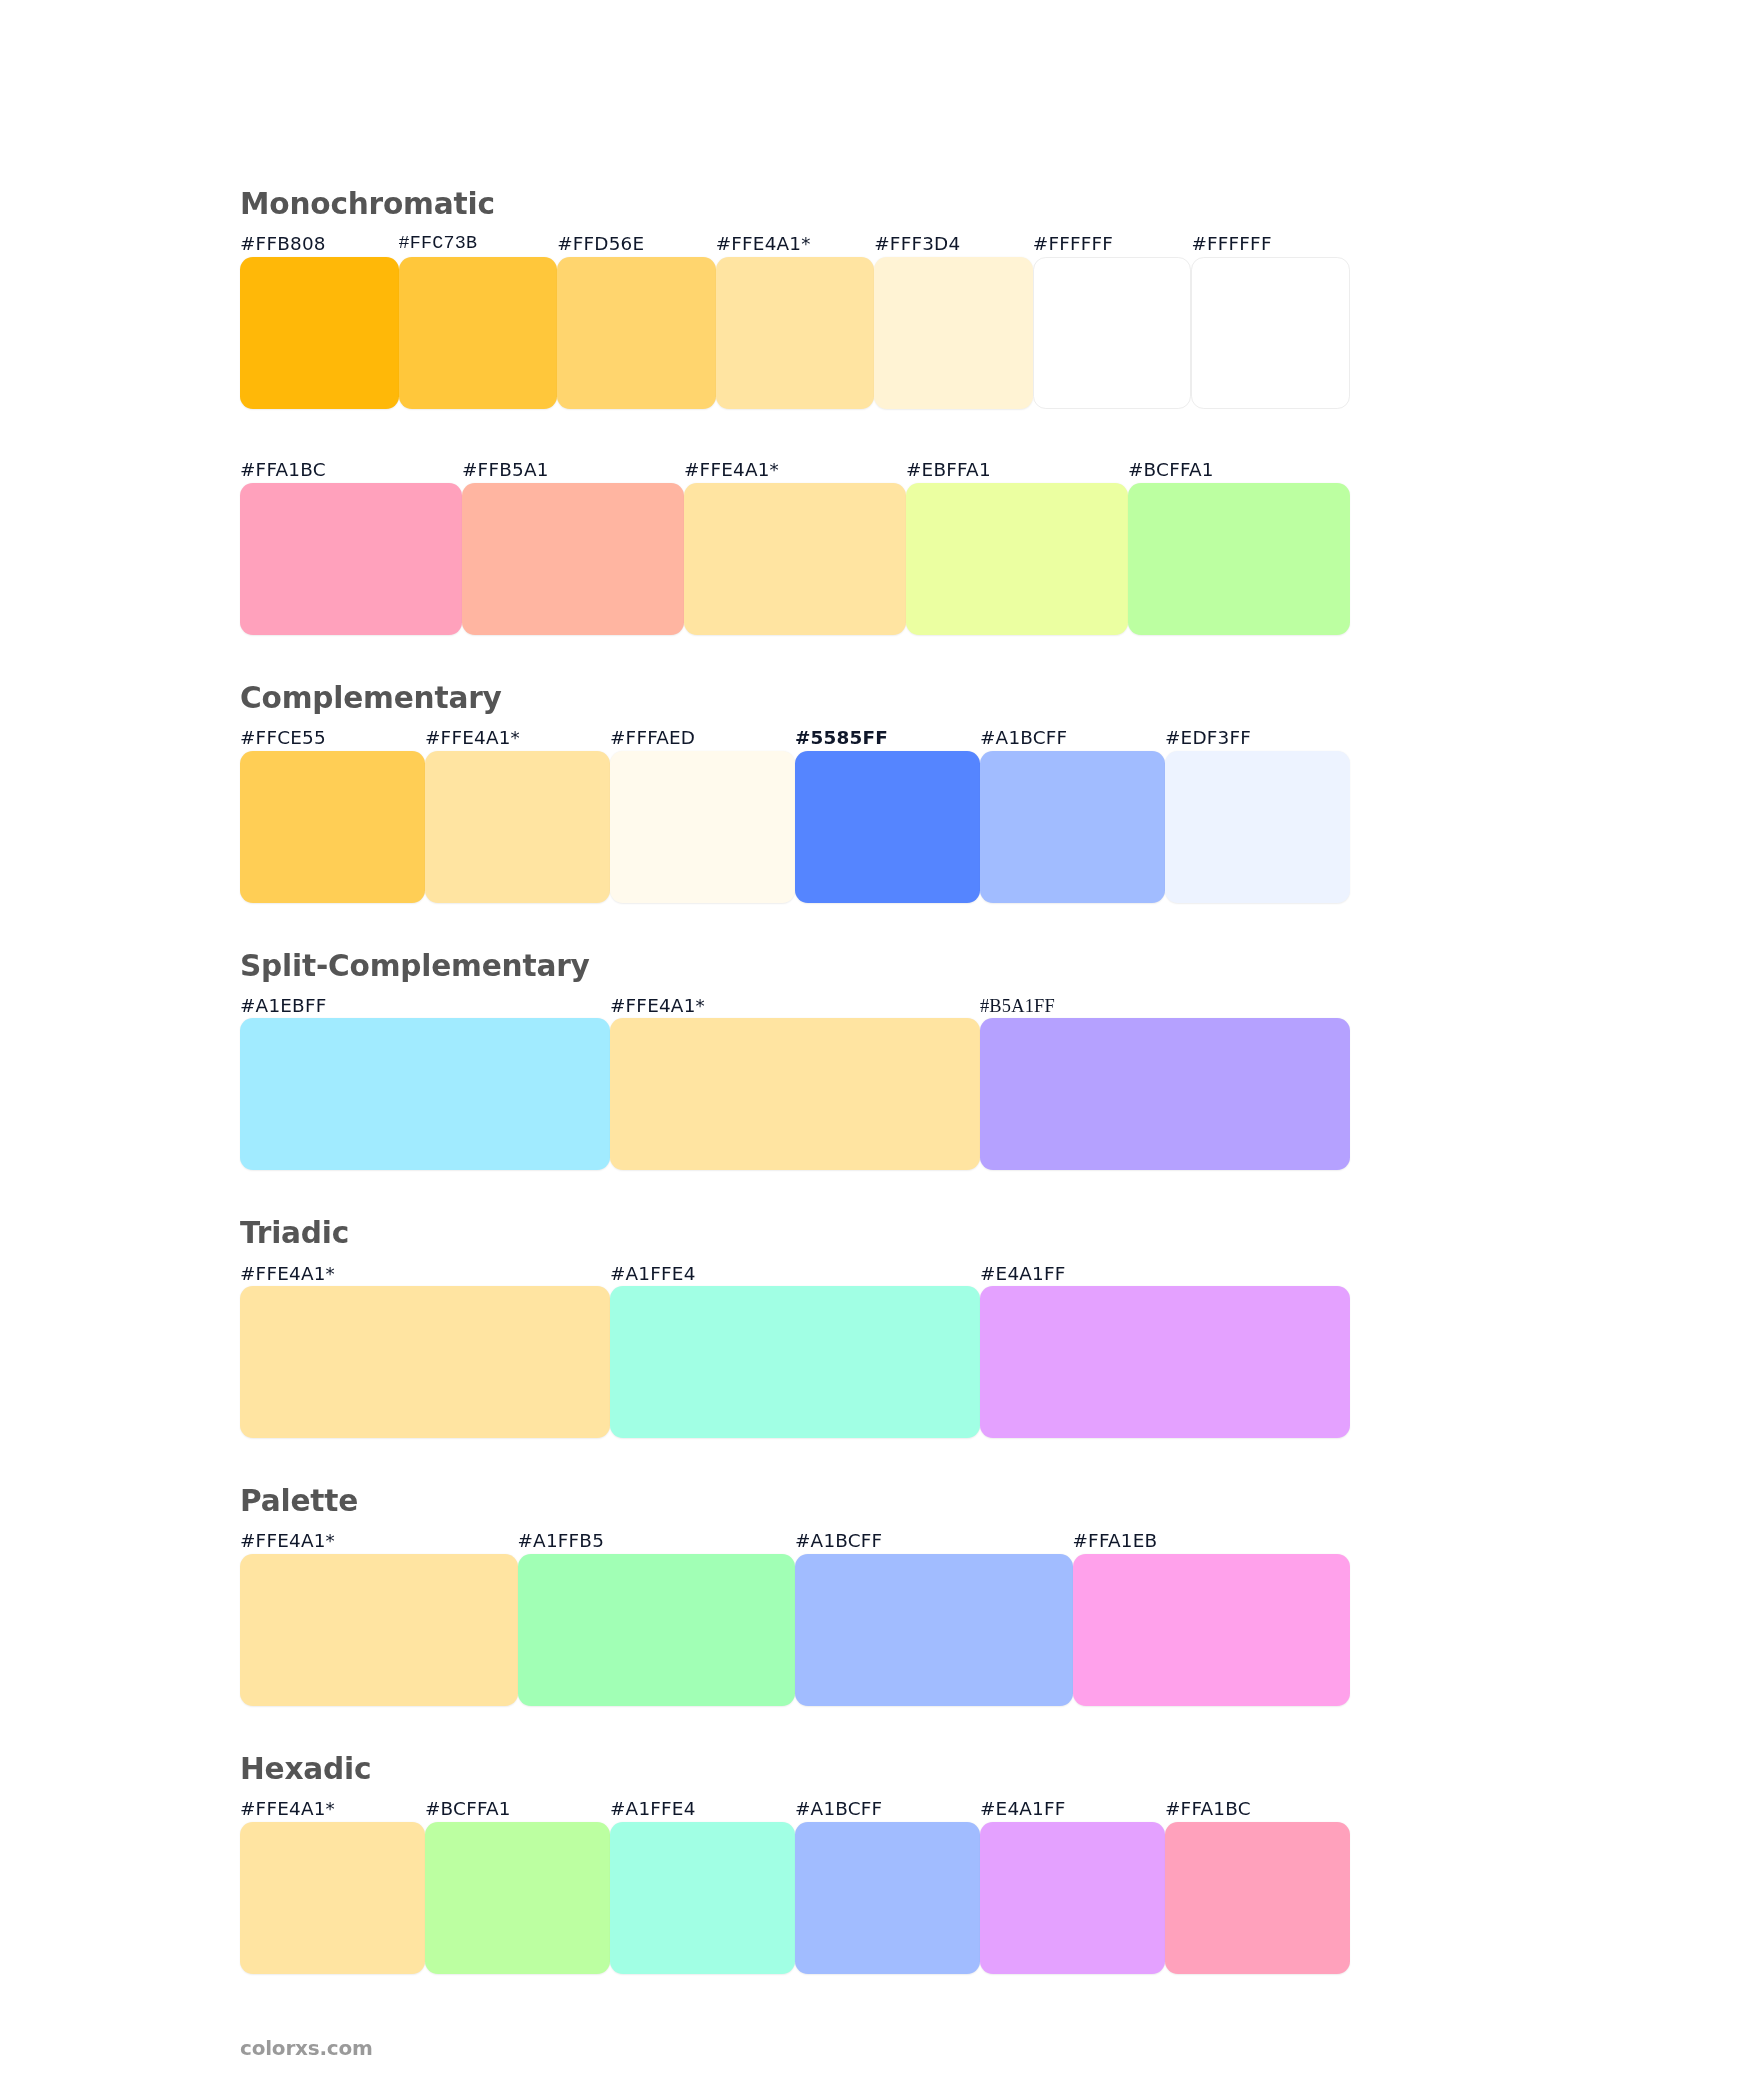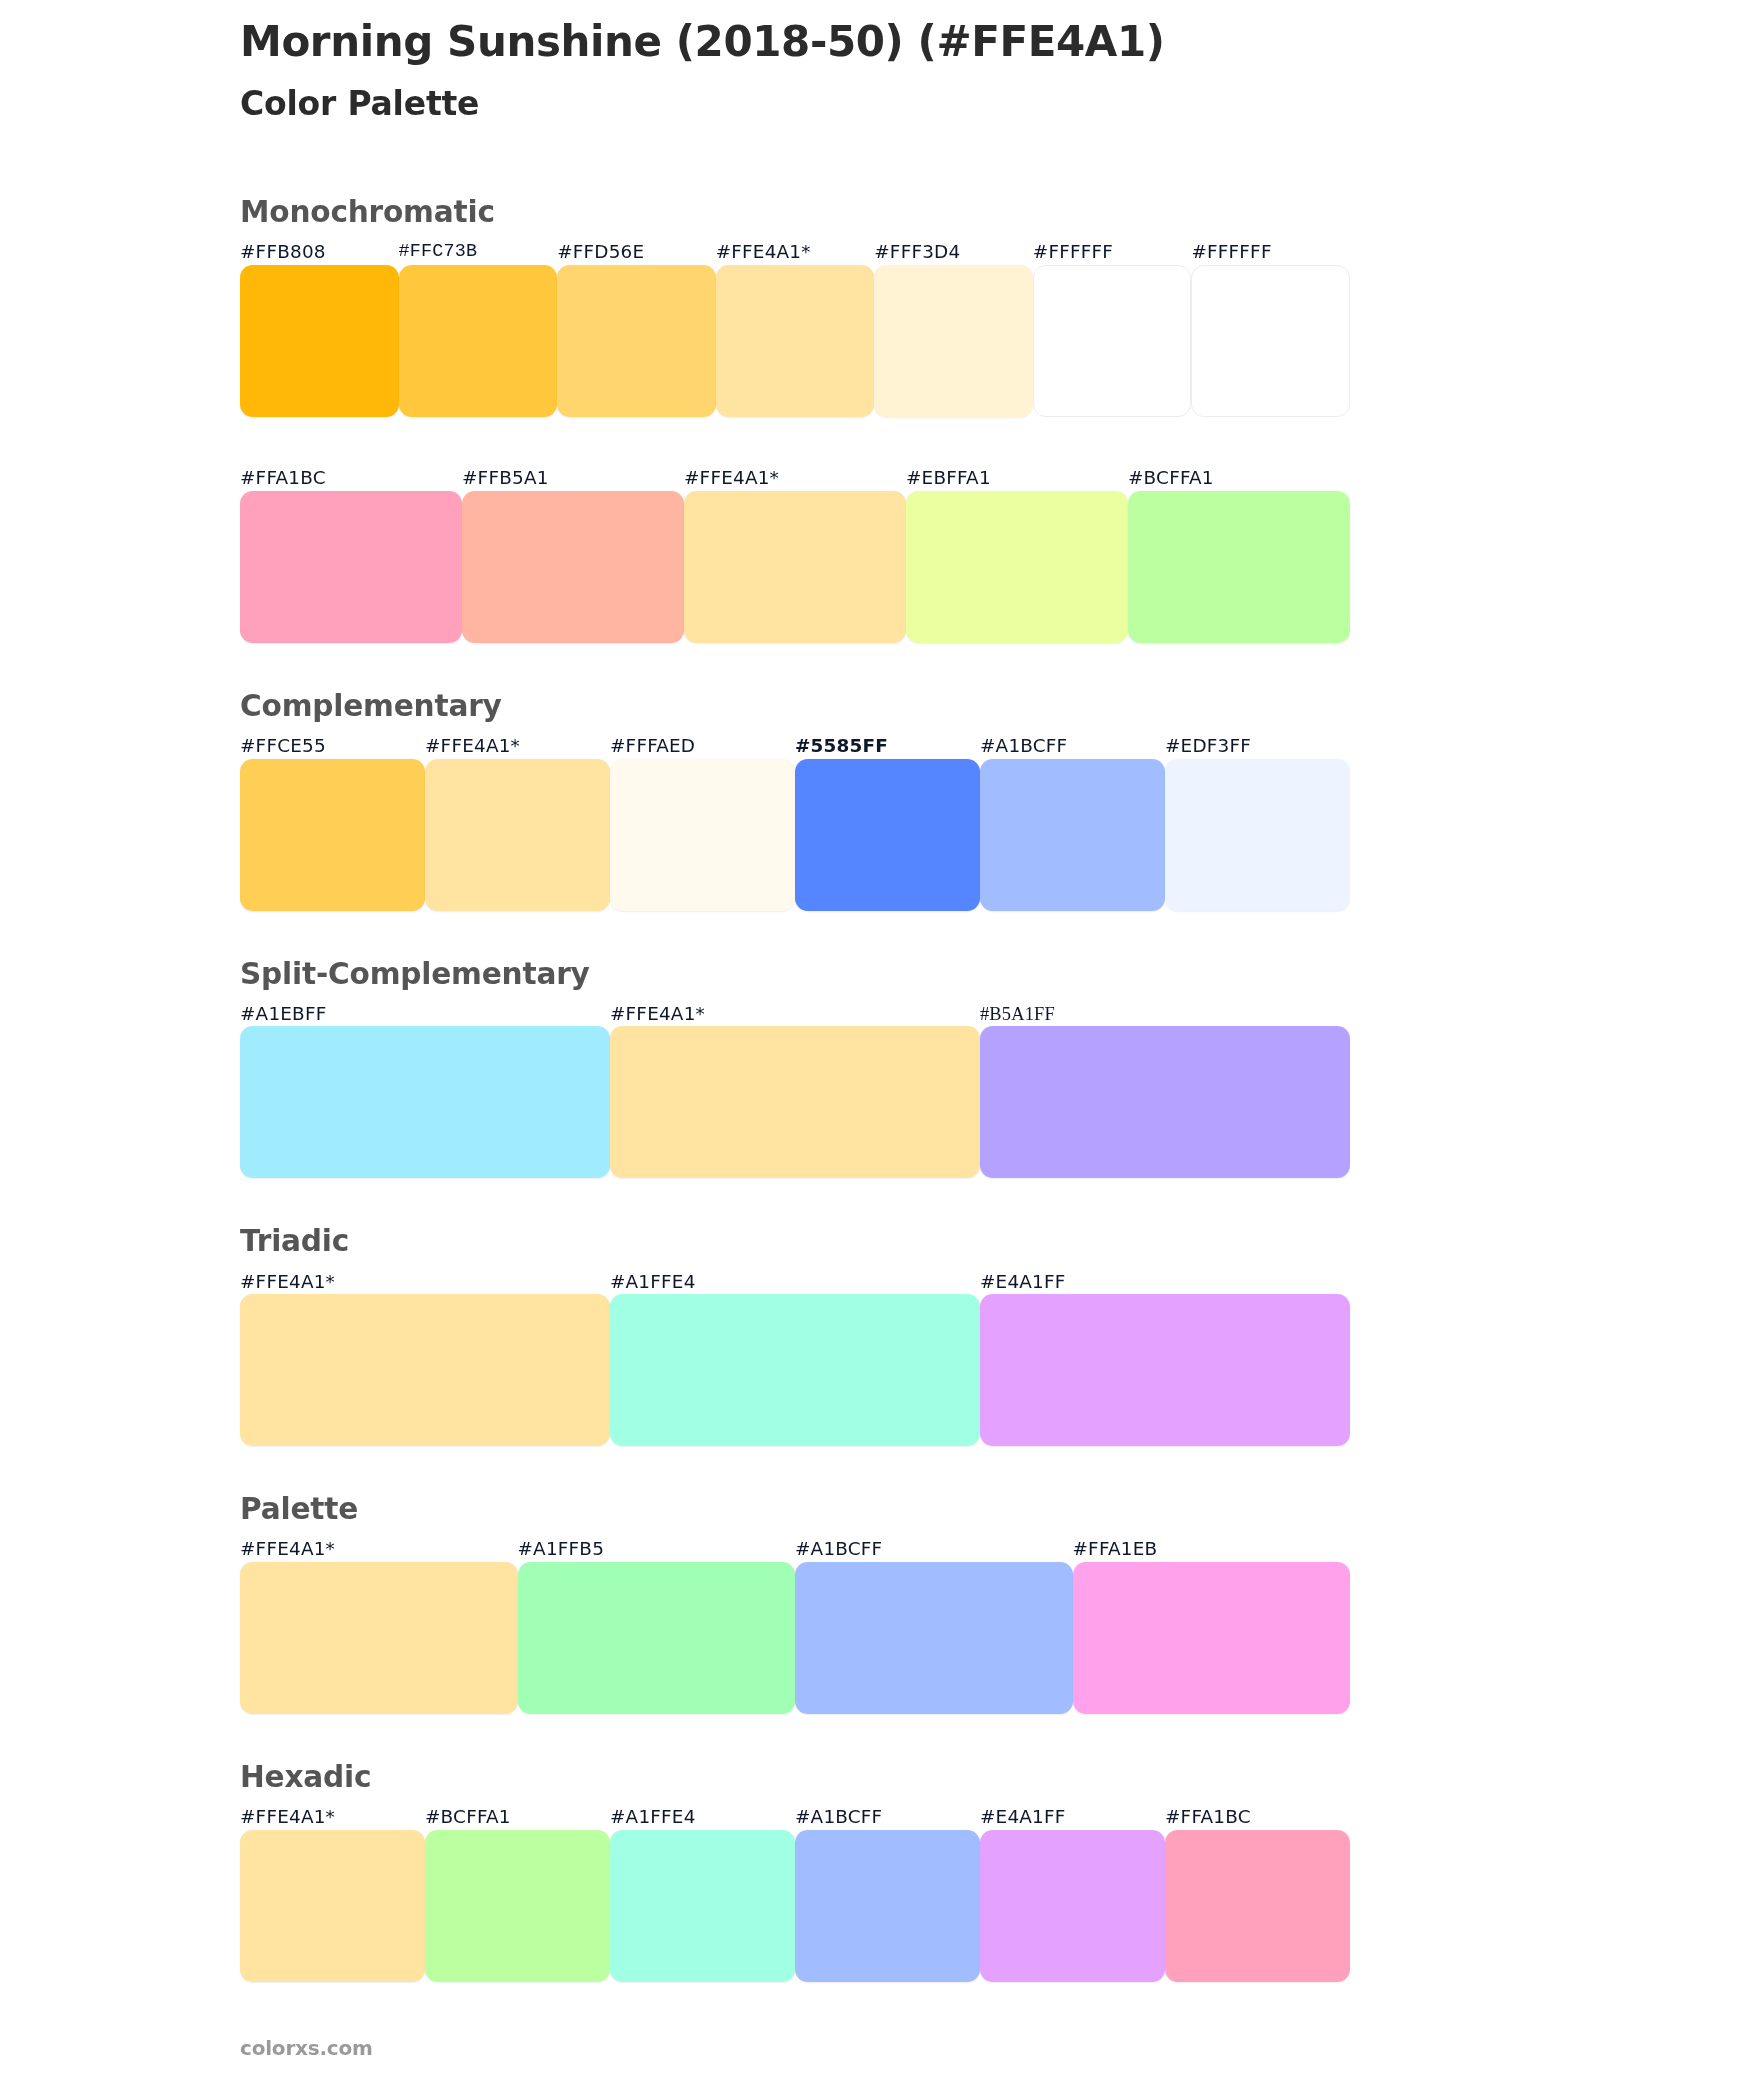--- a/index.html
+++ b/index.html
@@ -51,21 +51,21 @@
 
   
   .sections {
     position: absolute;
     left: 0;
     top: 182px;
     width: 1757px;
   }
   .section {
     position: relative;
-    margin: 12px 0 45px 0;
+    margin: 4px 0 45px 0;
   }
   .section:last-child { margin-bottom: 0; }
 
   .section-heading {
     margin: 0 0 4.8px 240px;
     font-size: 29.6px;
     font-weight: 700;
     color: #555555;
     letter-spacing: -0.2px;
     line-height: 1.25;
@@ -125,24 +125,20 @@
     letter-spacing: -0.2px;
     line-height: 1;
     white-space: nowrap;
   }
 </style>
 </head>
 <body>
 
 <div class="page">
 
-  <div class="header">
-    <h1 class="page-title">Morning Sunshine (2018-50) (#FFE4A1)</h1>
-    <h2 class="page-subtitle">Color Palette</h2>
-  </div>
 
   <div class="sections">
       <div class="section">
         <div class="section-heading">Monochromatic</div>
         <div class="swatch-row">
           <div class="labels">
             <div class="swatch-label" style="width: 14.2857%;">#FFB808</div>
             <div class="swatch-label" style="width: 14.2857%; font-family: Liberation Mono, monospace;">#FFC73B</div>
             <div class="swatch-label" style="width: 14.2857%;">#FFD56E</div>
             <div class="swatch-label" style="width: 14.2857%;">#FFE4A1*</div>

